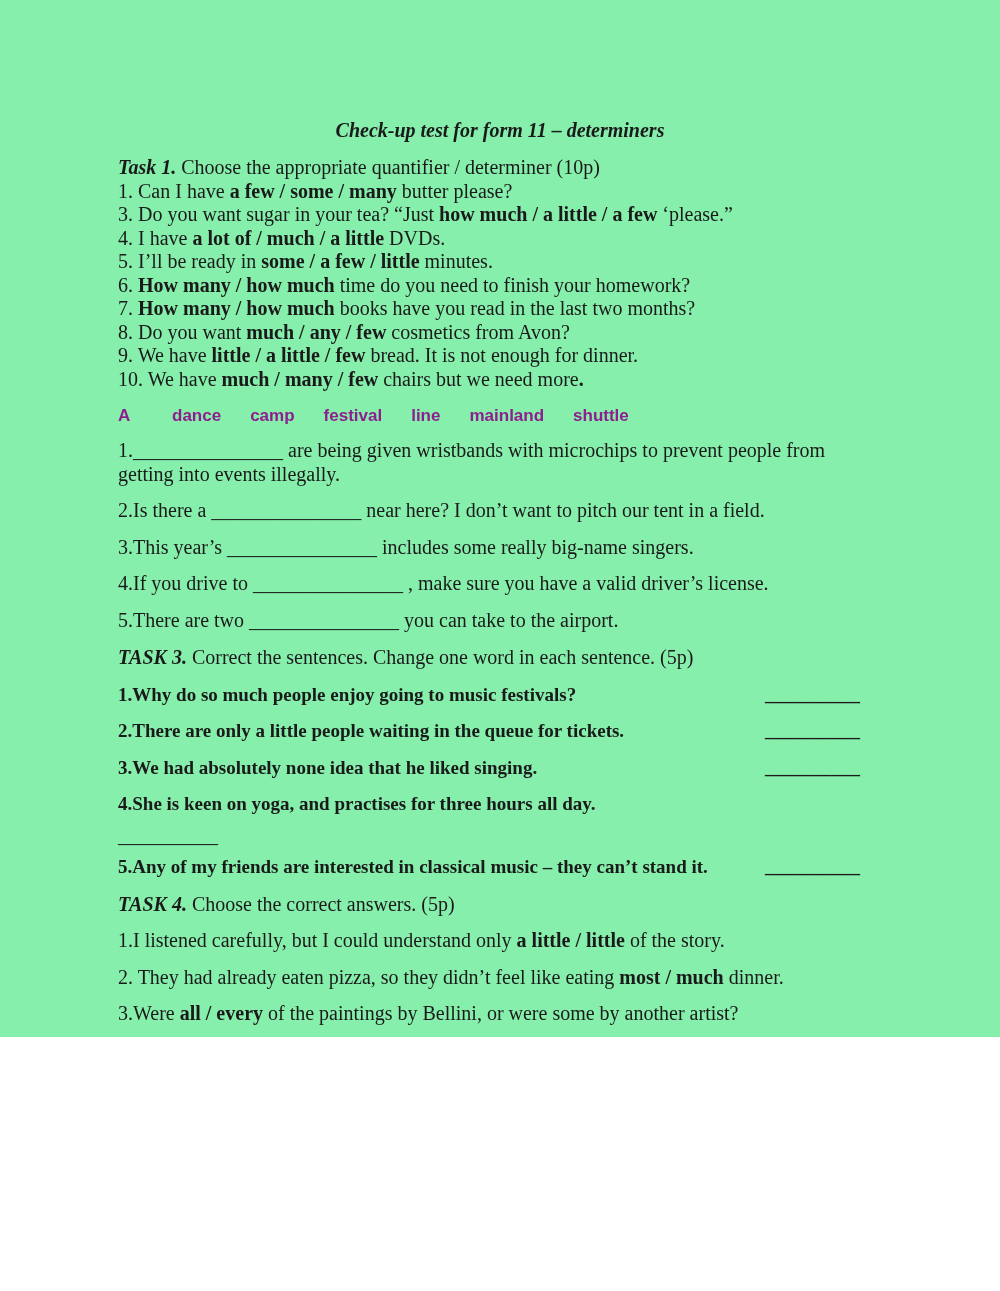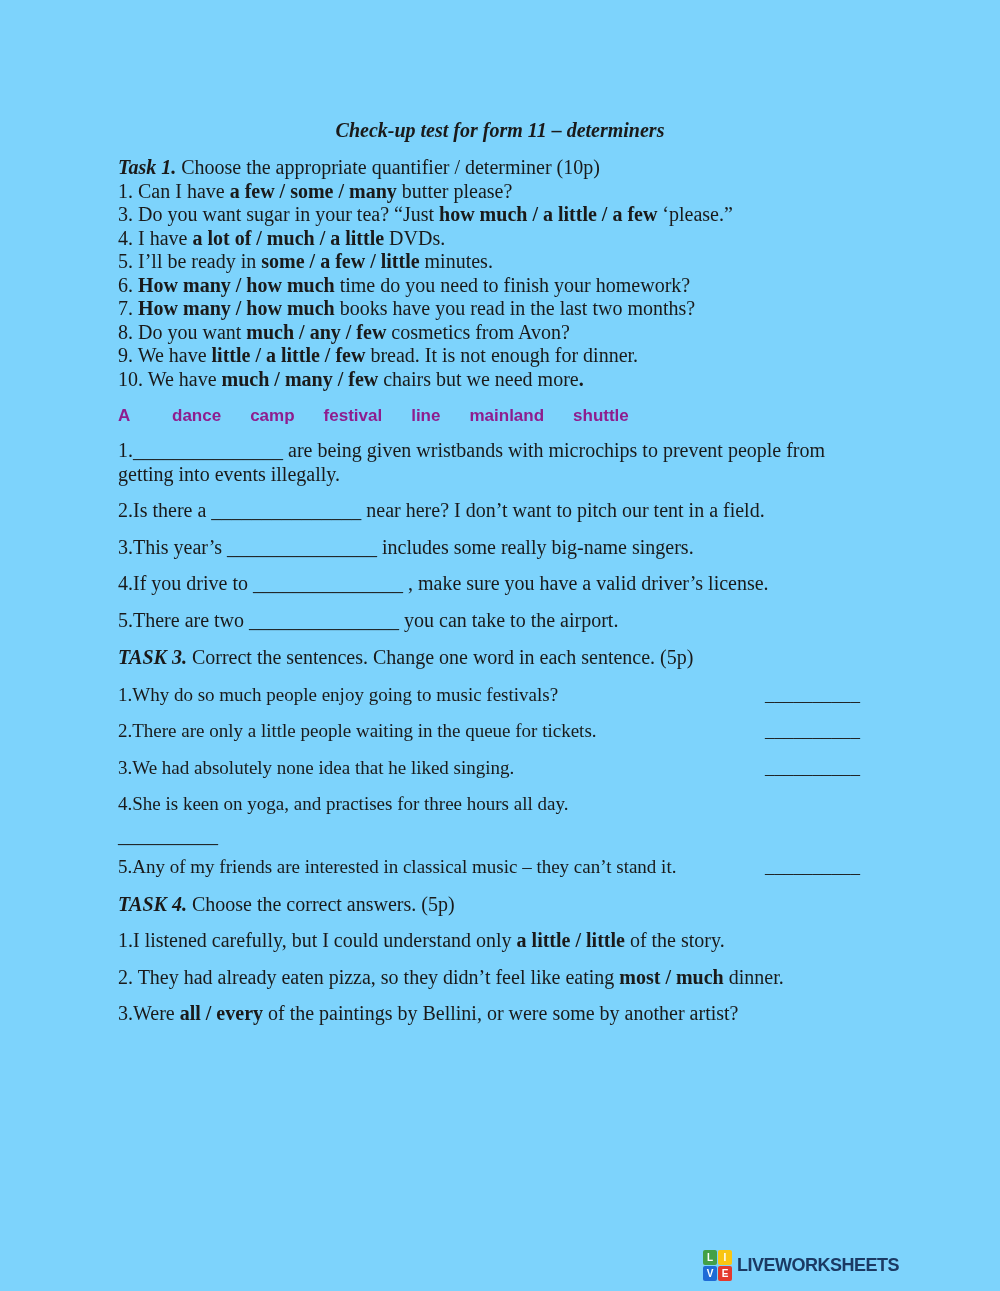--- a/index.html
+++ b/index.html
@@ -1,19 +1,19 @@
 <!DOCTYPE html>
 <html><head>
 <meta charset="utf-8">
 <style>
   html,body { margin:0; padding:0; background:#ffffff; }
   .page {
     position:relative;
-    width:1000px; height:1291px;
-    background:#7dd3fc;
+    width:1000px; height:1037px;
+    background:#86efac;
     font-family:"Liberation Serif", serif;
     color:#1a1a1a;
     overflow:hidden;
   }
   .content { position:absolute; left:118px; top:118px; width:764px; }
 
   .title {
     font-size:20px; font-weight:bold; font-style:italic;
     text-align:center; margin:0; line-height:24px;
   }
@@ -34,21 +34,21 @@
     font-family:"Liberation Sans", sans-serif;
     font-weight:bold; font-size:17px; line-height:21px;
     color:#8e1d8e;
     margin:14px 0 0 0;
   }
   .word-row .row-label { display:inline-block; width:54px; }
   .word-row .word { margin-right:29px; }
 
   .t3row {
     display:flex; justify-content:space-between; align-items:baseline;
-    font-size:19px; line-height:23.5px; margin-top:13px;
+    font-size:19px; line-height:23.5px; margin-top:13px;font-weight:bold;
   }
   .t3blank { white-space:pre; margin-right:22px; }
   .tight { margin-top:8px; }
   .blank-inline { white-space:pre; }
 
   .footer {
     position:absolute; left:703px; top:1250px;
     display:flex; align-items:center; gap:5px;
     cursor:pointer;
   }

